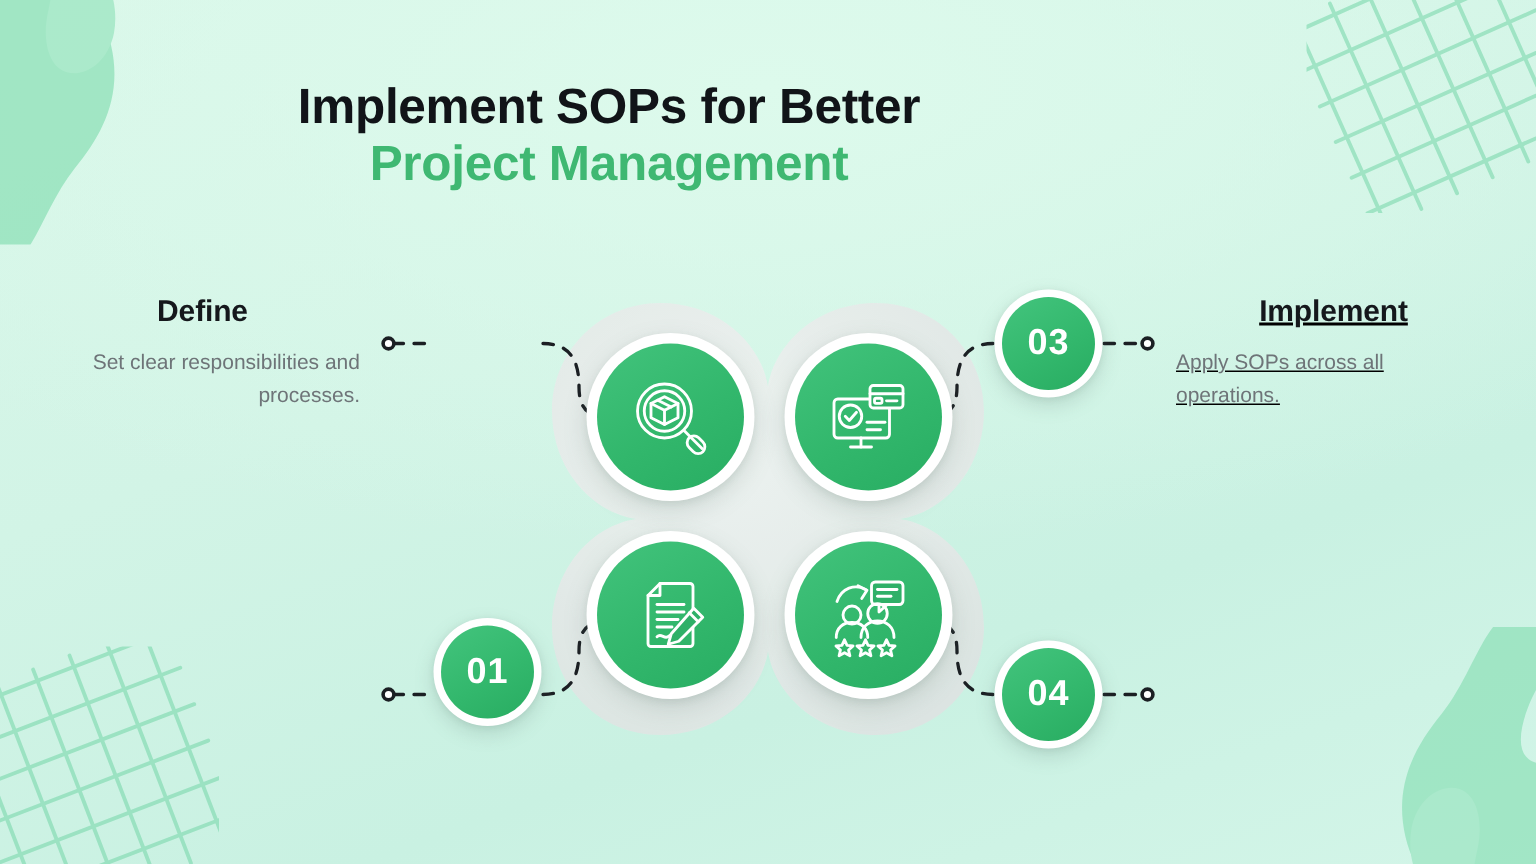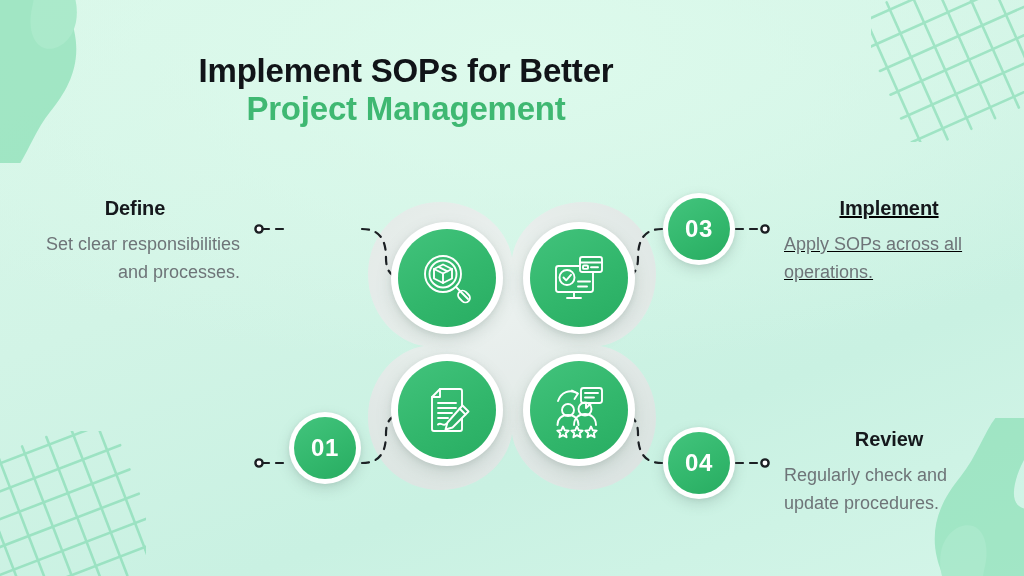--- a/index.html
+++ b/index.html
@@ -116,21 +116,21 @@
   .tblock { position: absolute; width: 210px; }
   .tblock .t-title {
     font-size: 20px;
     font-weight: bold;
     color: #15181c;
     margin-bottom: 11px;
     letter-spacing: -.1px;
     text-align: center;
   }
   .tblock .t-desc {
-    font-size: 18px;
+    font-size: 14px;
     line-height: 1.55;
     color: #6e7478;
   }
   .tblock.right-align { text-align: right; }
   .tblock.left-align  { text-align: left; }
 
   .text-define   { left: 30px;  top: 197px; }
   .text-document { left: 30px;  top: 428px; }
   .text-implement{ left: 784px; top: 197px; text-decoration: underline; }
   .text-review   { left: 784px; top: 428px; }
@@ -318,18 +318,14 @@
     <div class="t-title">Define</div>
     <div class="t-desc">Set clear responsibilities and processes.</div>
   </div>
 
 
   <div class="tblock left-align text-implement">
     <div class="t-title">Implement</div>
     <div class="t-desc">Apply SOPs across all operations.</div>
   </div>
 
-  <div class="tblock left-align text-review">
-    <div class="t-title">Review</div>
-    <div class="t-desc">Regularly check and update procedures.</div>
-  </div>
 
 </div>
 
 </body></html>

